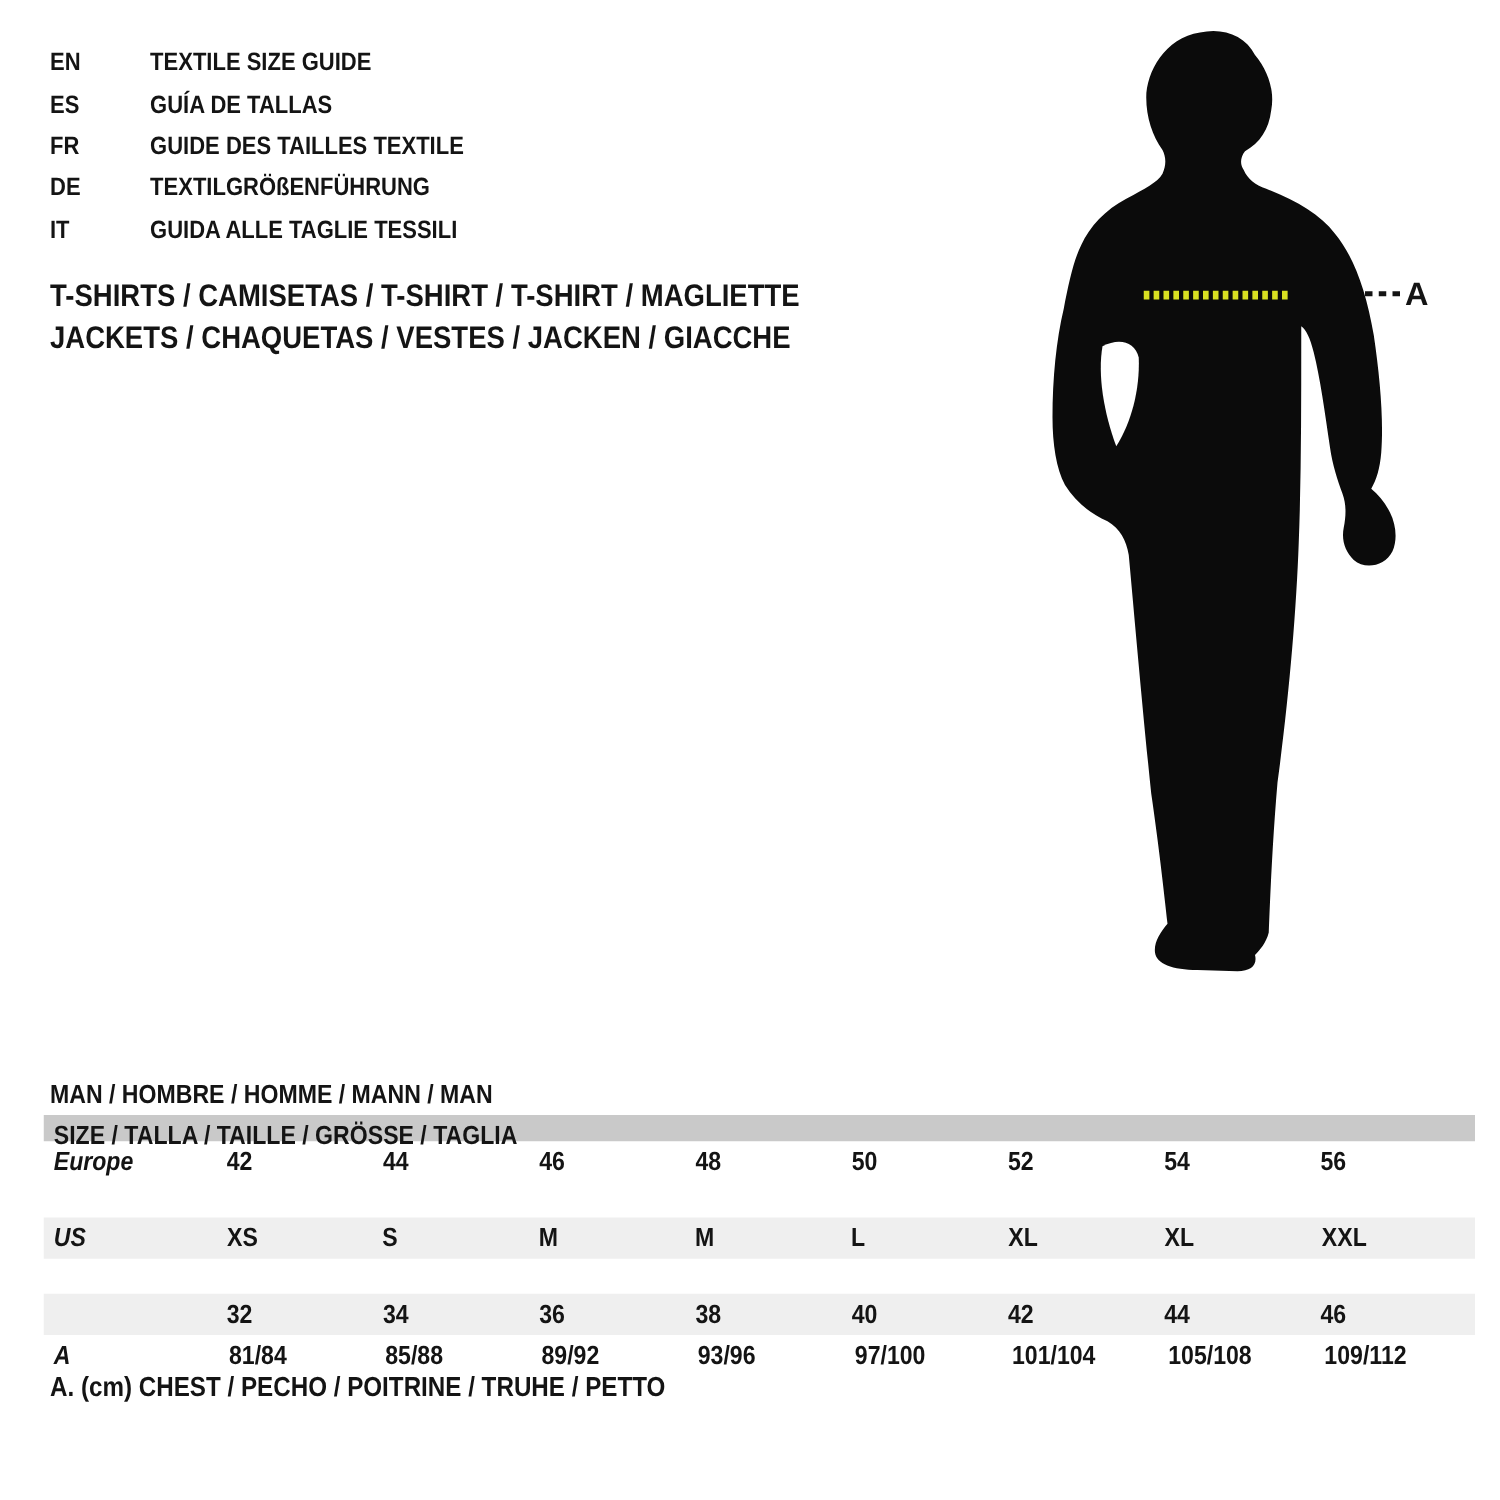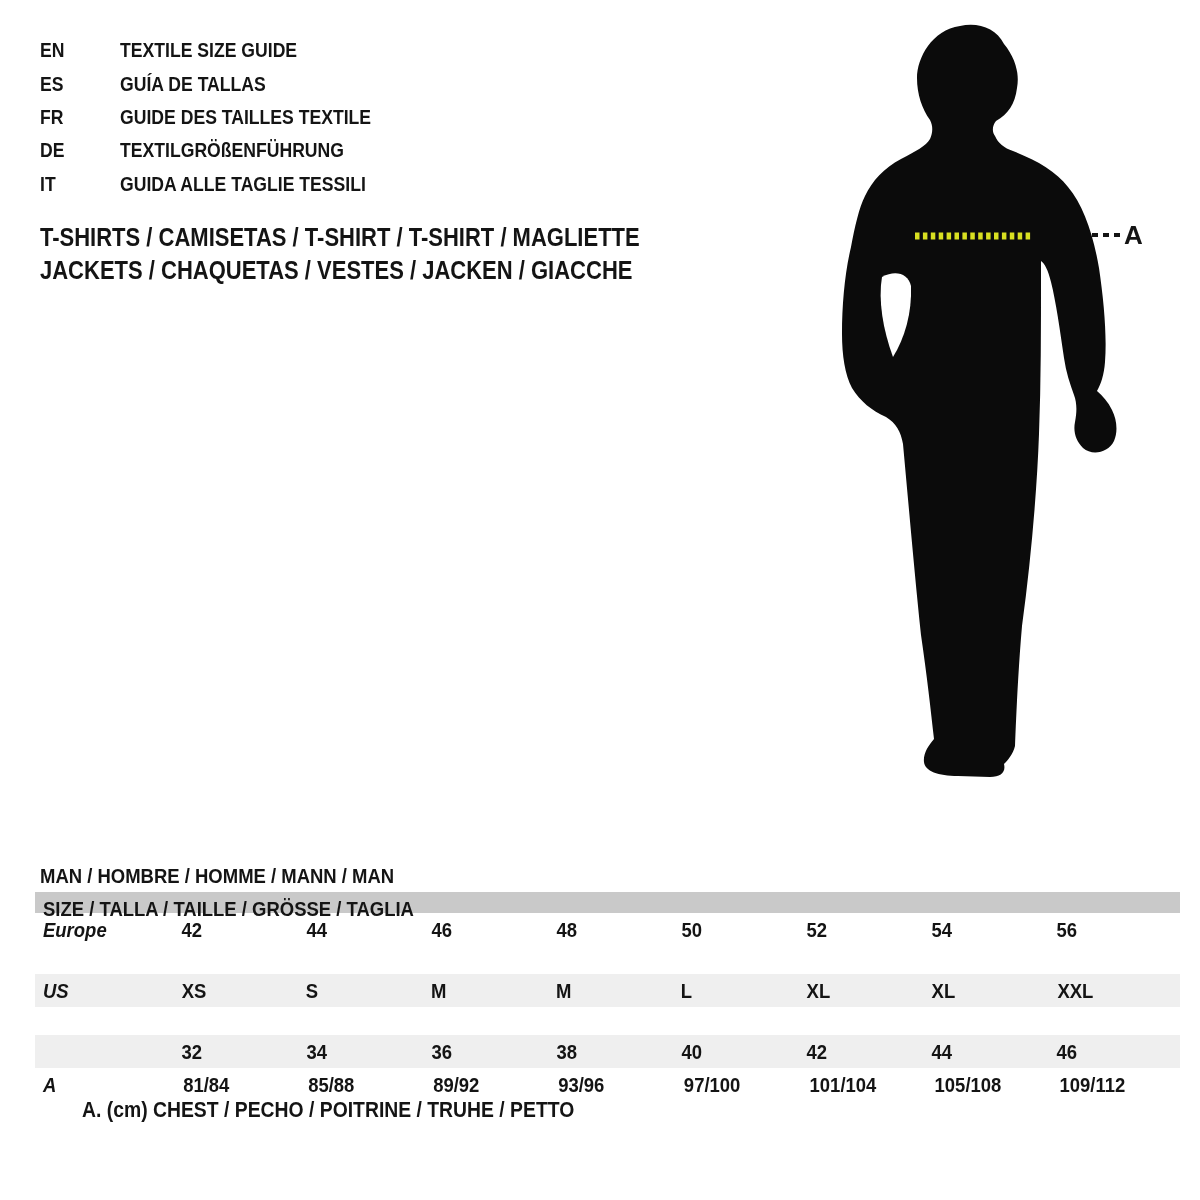--- a/index.html
+++ b/index.html
@@ -24,21 +24,21 @@
 
   .sec-title{position:absolute;left:40px;top:843px;font-size:21px;margin-top:21px;}
 
   .size-table{position:absolute;left:35px;top:892px;width:1145px;font-size:21px;}
   .thead{height:21px;line-height:33px;background:var(--header-bg,#c9c9c9);padding-left:8px;}
   .trow{display:grid;grid-template-columns:145px repeat(8,1fr);height:33px;align-items:center;}
   .trow.stripe{background:var(--stripe-bg,#efefef);margin-top:28px;}
   .tlabel{padding-left:8px;text-align:left;font-style:italic;}
   .tcell{text-align:left;}
 
-  .footnote{position:absolute;left:40px;top:1097px;font-size:22px;margin-left:42px;}
+  .footnote{position:absolute;left:40px;top:1097px;font-size:22px;}
 
   .sil-body{fill:var(--silhouette,#0b0b0b);}
   .sil-gap{fill:var(--page-bg,#ffffff);}
   .dots{stroke:var(--dot-yellow,#d9e021);}
   .dash{stroke:var(--text,#141414);}
   .measure-a{font-size:26px;font-weight:bold;fill:var(--text,#141414);}
 </style>
 </head>
 <body>
 

